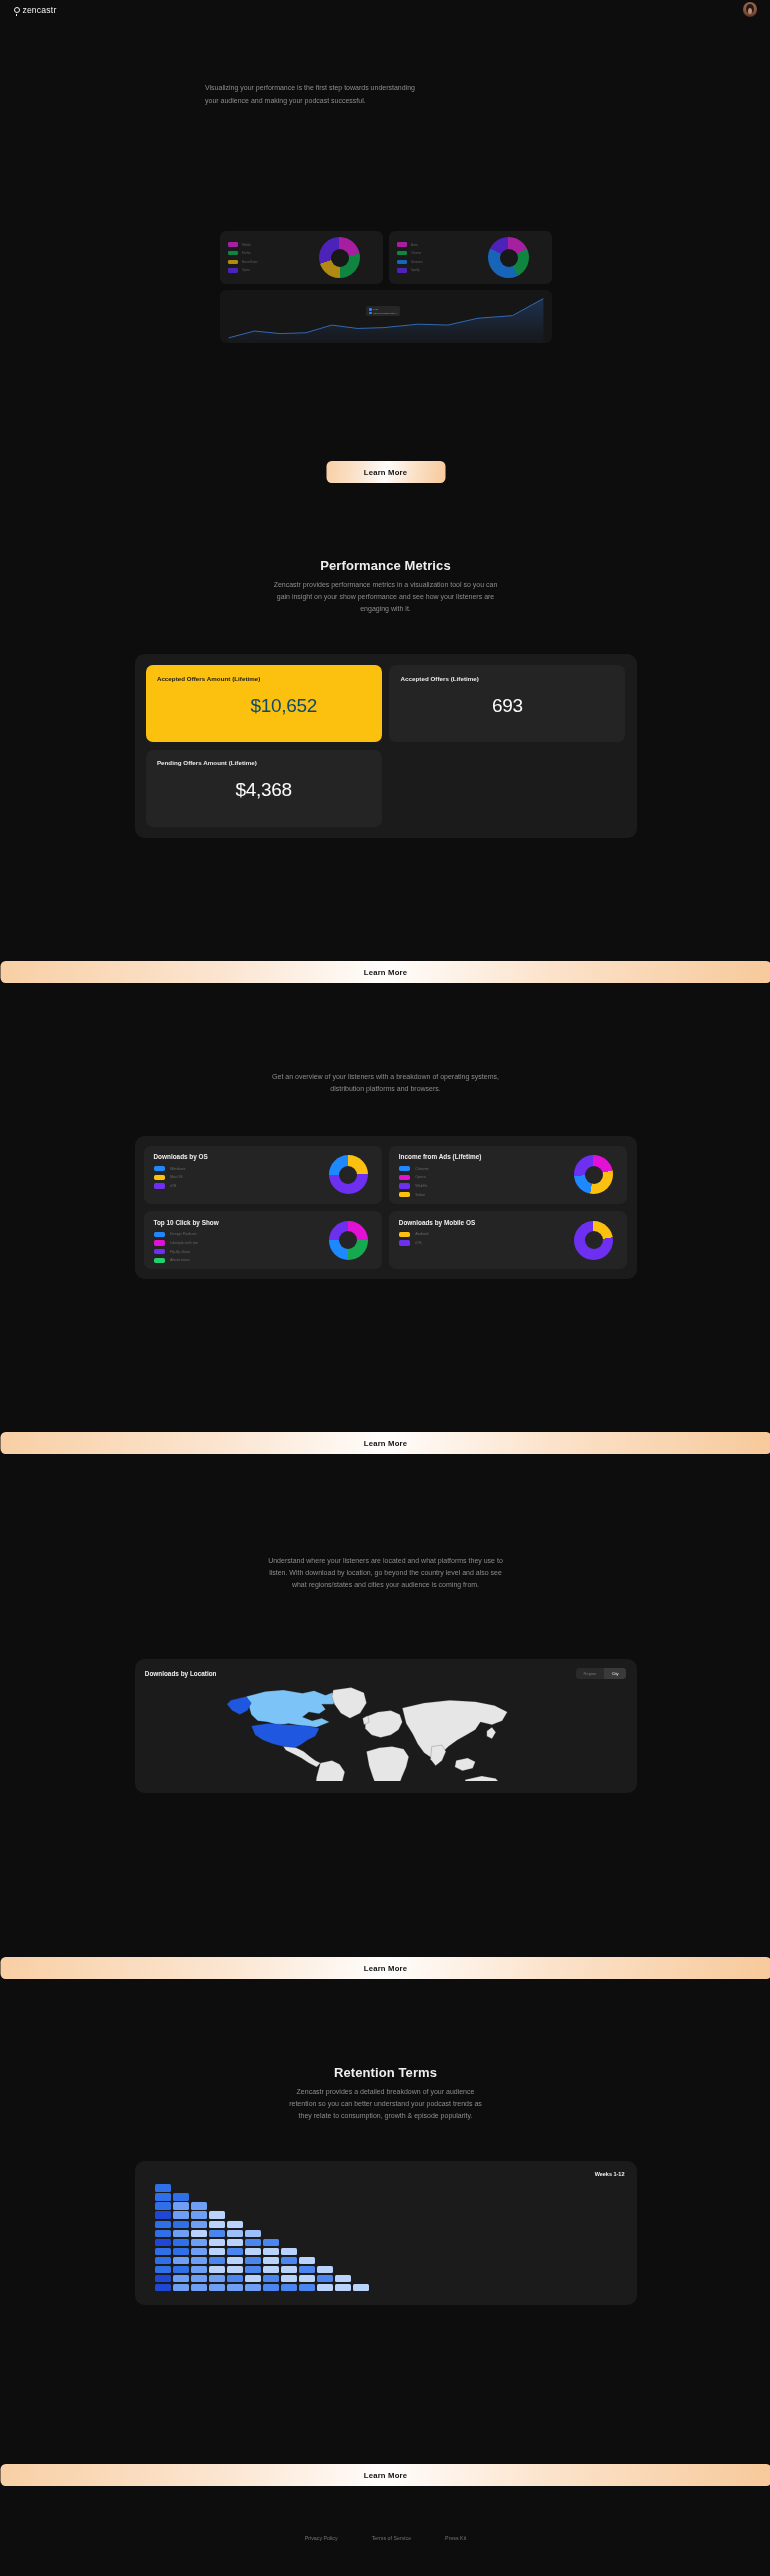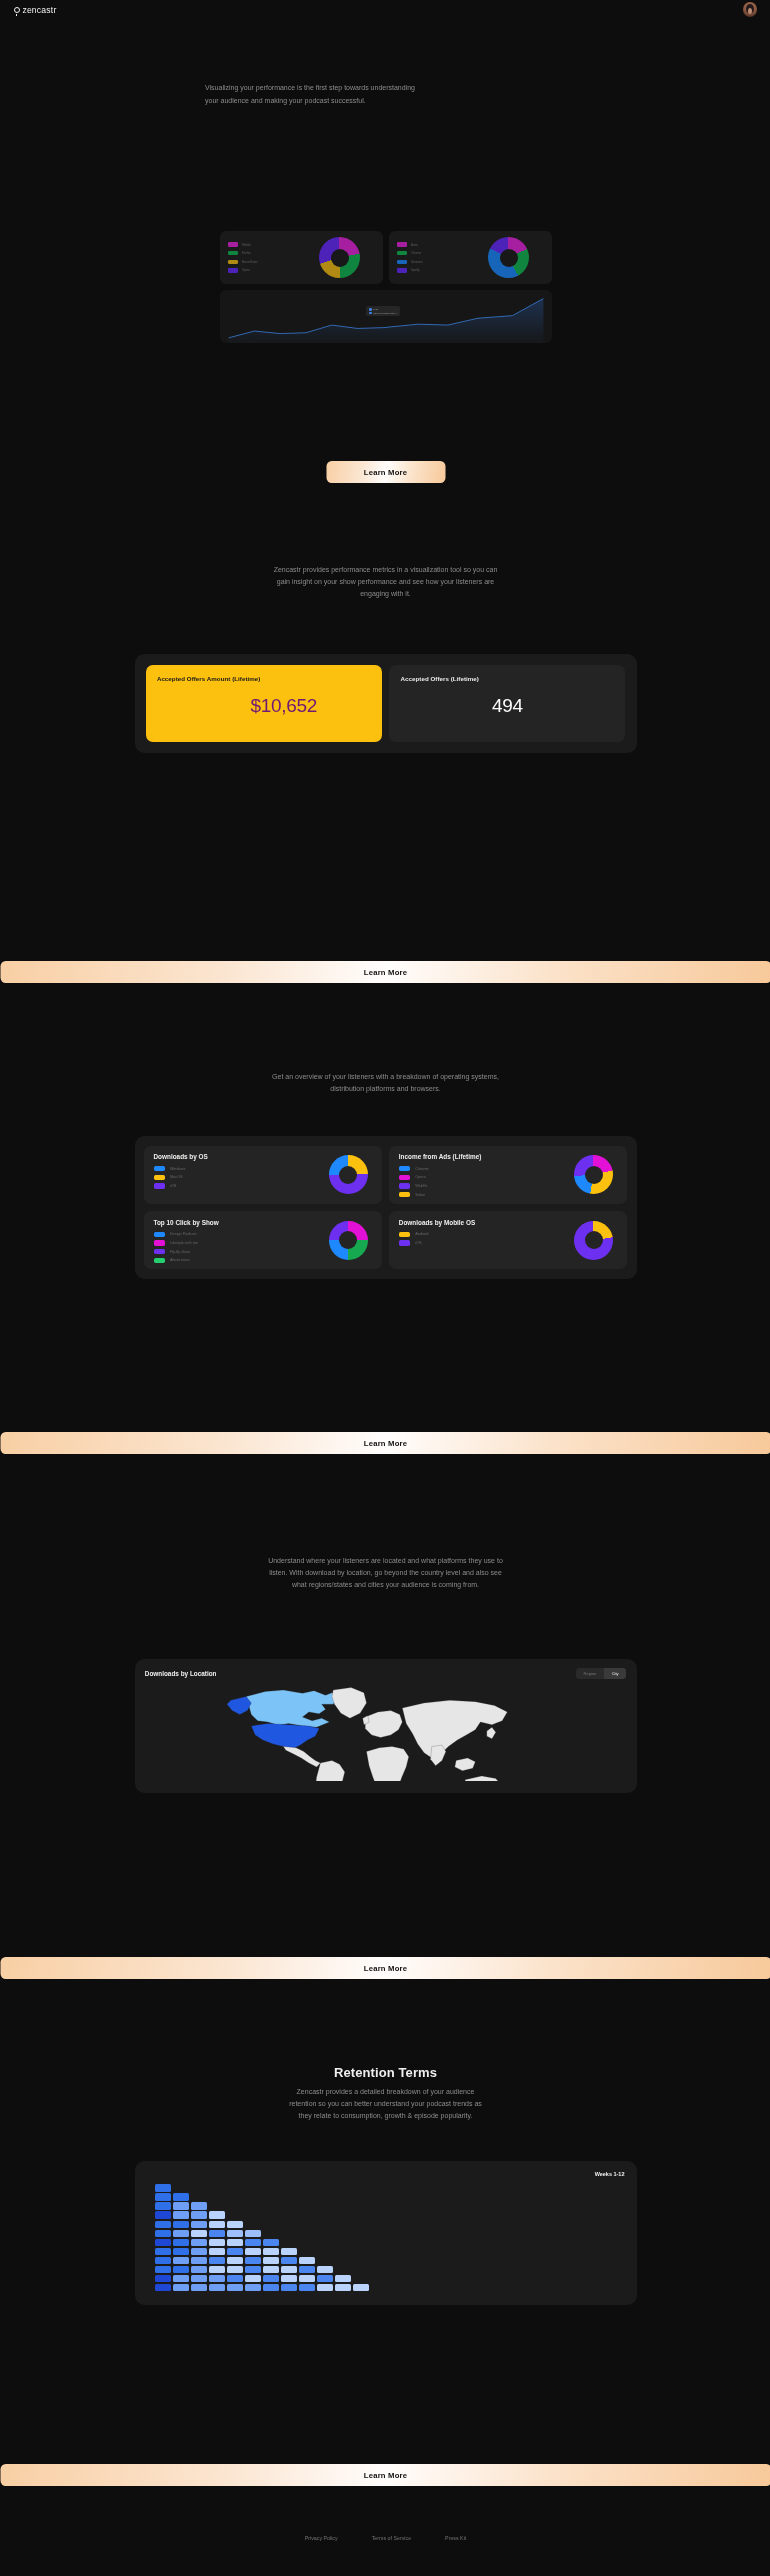--- a/index.html
+++ b/index.html
@@ -114,21 +114,21 @@
   .perf-card { border-radius: 6.9px; height: 77px; padding: 9.5px 11.2px; position: relative; }
   .perf-card.accent { background: #fcc00f; }
   .perf-card.plain  { background: #242424; }
   .perf-label { font-size: 6.2px; font-weight: 600; letter-spacing:0.04px; }
   .perf-card.accent .perf-label { color: #181818; }
   .perf-card.plain  .perf-label { color: #ecebea; }
   .perf-value {
     position:absolute; left:0; right:0; top:50%; transform:translateY(-40%);
     text-align:center; font-size: 19px; font-weight: 400; letter-spacing: -0.3px;
   }
-  .perf-card.accent .perf-value { color: #701a75; margin-left: 40px; }
+  .perf-card.accent .perf-value { color: #0c4a6e; margin-left: 40px; }
   .perf-card.plain  .perf-value { color: #fbfbfb; }
 
   
   .listen-grid { display:grid; grid-template-columns:1fr 1fr; gap:7.7px; padding:9.5px; }
   .listen-card { background:#242424; border-radius:6.9px; height:58px; padding:7.7px 9.5px; position:relative; overflow:hidden; }
   .listen-title { font-size:6.4px; font-weight:700; color:#f1f0ef; }
   .legend { margin-top:6px; display:flex; flex-direction:column; gap:3.4px; }
   .legend .li { display:flex; align-items:center; gap:5.2px; }
   .legend .sw { width:11.2px; height:5.2px; border-radius:1.7px; flex:none; }
   .legend .lb { font-size:3.8px; color:#676665; white-space:nowrap; }
@@ -249,37 +249,42 @@
             <span class="t">Initial processing total: 0</span>
           </div>
       </div>
     </div>
   </div>
 </div>
 
 <button class="learn-more abs" style="top:461px; left:50%; transform:translateX(-50%); width:119px;">Learn More</button>
 
 <div class="abs section" style="top:558px;">
+  <div class="sec-title">Performance Metrics</div>
   <p class="sec-sub">
     <span>Zencastr provides performance metrics in a visualization tool so you can</span><br>
     <span>gain insight on your show performance and see how your listeners are</span><br>
     <span>engaging with it.</span>
   </p>
 </div>
 
 <div class="abs" style="top:654px;">
   <div class="panel" style="width:502px;">
     <div class="perf-grid">
       <div class="perf-card accent">
         <div class="perf-label">Accepted Offers Amount (Lifetime)</div>
         <div class="perf-value">$10,652</div>
       </div>
       <div class="perf-card plain">
         <div class="perf-label">Accepted Offers (Lifetime)</div>
-        <div class="perf-value">494</div>
+        <div class="perf-value">693</div>
+      </div>
+      <div class="perf-card plain">
+        <div class="perf-label">Pending Offers Amount (Lifetime)</div>
+        <div class="perf-value">$4,368</div>
       </div>
     </div>
   </div>
 </div>
 
 <button class="learn-more abs" style="top:961px; left:50%; transform:translateX(-50%);">Learn More</button>
 
 <div class="abs section" style="top:1065px;">
   <p class="sec-sub">
     <span>Get an overview of your listeners with a breakdown of operating systems,</span><br>

